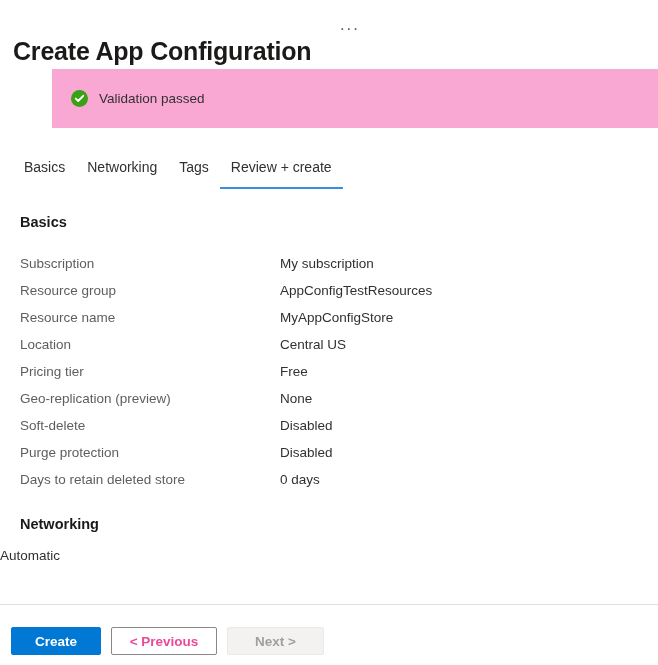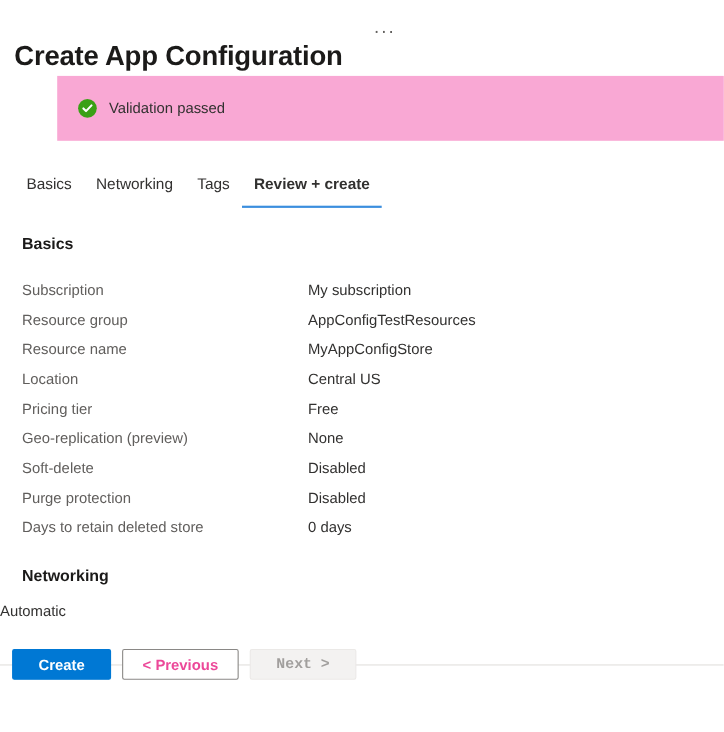--- a/index.html
+++ b/index.html
@@ -90,21 +90,21 @@
     font-size: 14px;
     color: #323130;
     line-height: 20px;
     padding: 0 11px 10px 11px;
     cursor: pointer;
     white-space: nowrap;
     border-bottom: 2px solid transparent;
     box-sizing: border-box;
   }
   .tab.active {
-    font-weight: bold;
+    font-weight: normal;
     border-bottom-color: #3b8ede;
   }
 
   
   .content {
     position: absolute;
     left: 0;
     top: 212px;
     right: 0;
   }
@@ -144,21 +144,21 @@
     position: absolute;
     left: 0;
     right: 0;
     top: 604px;
     height: 1px;
     background: #e1dfdd;
   }
   .footer {
     position: absolute;
     left: 11px;
-    top: 590px;
+    top: 627px;
     display: flex;
     align-items: center;
     gap: 10px;
   }
   .btn {
     font-family: "Liberation Sans", sans-serif;
     font-size: 13.5px;
     font-weight: bold;
     height: 28px;
     min-width: 90px;
@@ -181,21 +181,20 @@
     color: #ec4899;
     border: 1px solid #8a8886;
     min-width: 106px;
   }
   .btn-disabled {
     background: #f3f2f1;
     color: #a19f9d;
     border: 1px solid #ebe9e7;
     min-width: 97px;
     cursor: default;
-    font-family: Liberation Mono, monospace;
   }
 </style>
 </head>
 <body>
 
 <div class="page-header">
   <div class="page-title">Create App Configuration</div>
   <div class="more-menu">···</div>
 </div>
 

